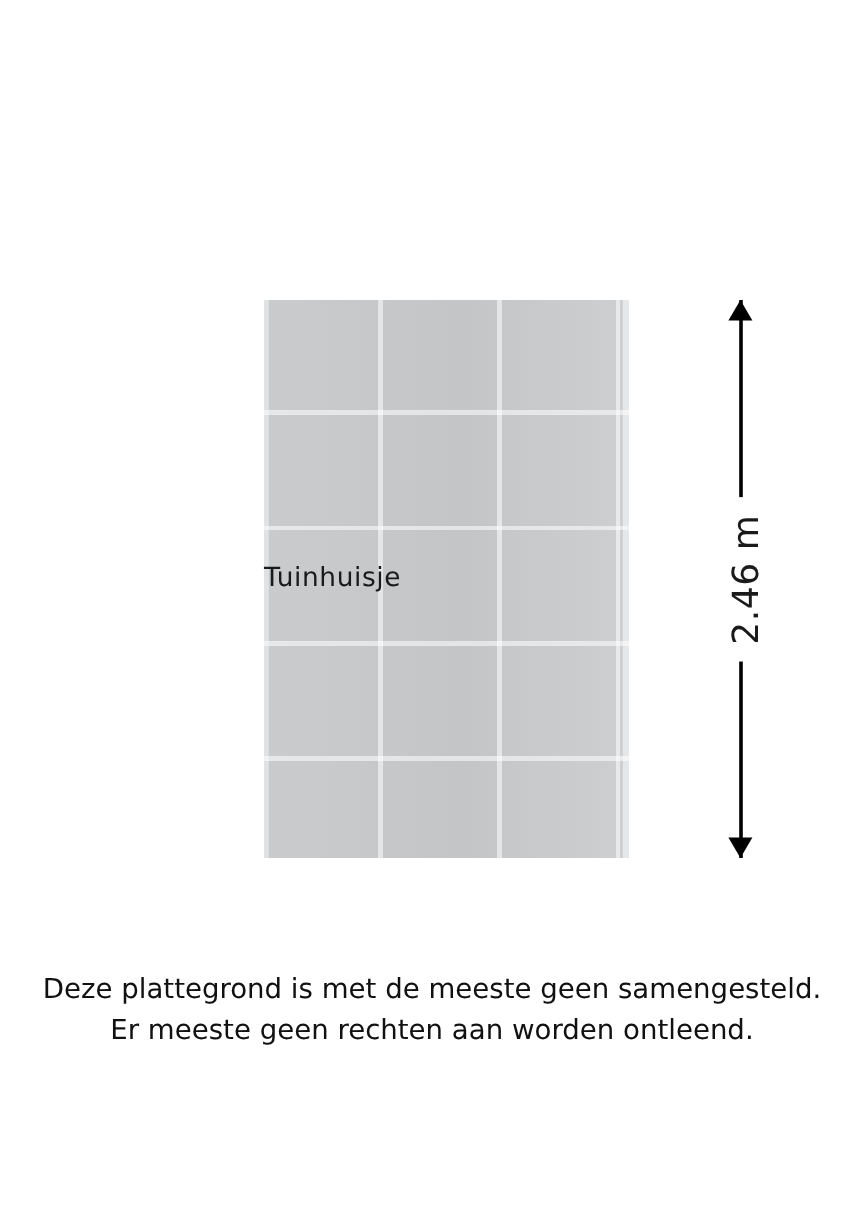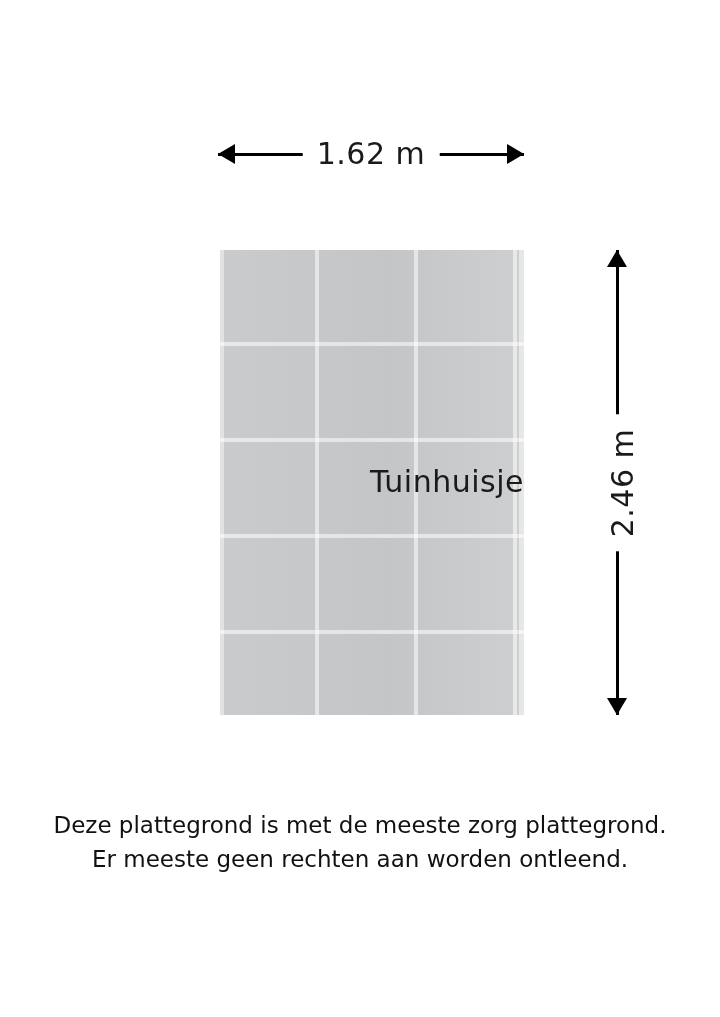--- a/index.html
+++ b/index.html
@@ -155,22 +155,22 @@
     top: 0;
     width: 5px;
     height: 100%;
     background: rgba(255,255,255,0.5);
   }
   .room .room-label {
     position: absolute;
     left: 0;
     right: 0;
     top: 212px;
-    text-align: right;
-    font-size: 30px;
+    text-align: left;
+    font-size: 22px;
     line-height: 40px;
     color: #1a1a1a;
     letter-spacing: 0.5px;
   }
 
   
   .disclaimer {
     position: absolute;
     left: 0;
     top: 808px;
@@ -182,38 +182,32 @@
   }
   .disclaimer div {
     white-space: nowrap;
   }
 </style>
 </head>
 <body>
 
 <div class="floorplan-stage">
 
-  <div class="dim-top">
-    <div class="line"></div>
-    <div class="arrow-left"></div>
-    <div class="arrow-right"></div>
-    <div class="label">1.62 m</div>
-  </div>
 
   <div class="room">
     <div class="room-edge-left"></div>
     <div class="room-edge-right"></div>
     <div class="room-label">Tuinhuisje</div>
   </div>
 
   <div class="dim-right">
     <div class="line"></div>
     <div class="arrow-up"></div>
     <div class="arrow-down"></div>
     <div class="label">2.46 m</div>
   </div>
 
   <div class="disclaimer">
-    <div>Deze plattegrond is met de meeste zorg plattegrond.</div>
+    <div>Deze plattegrond is met de meeste geen samengesteld.</div>
     <div>Er meeste geen rechten aan worden ontleend.</div>
   </div>
 
 </div>
 
 </body></html>

